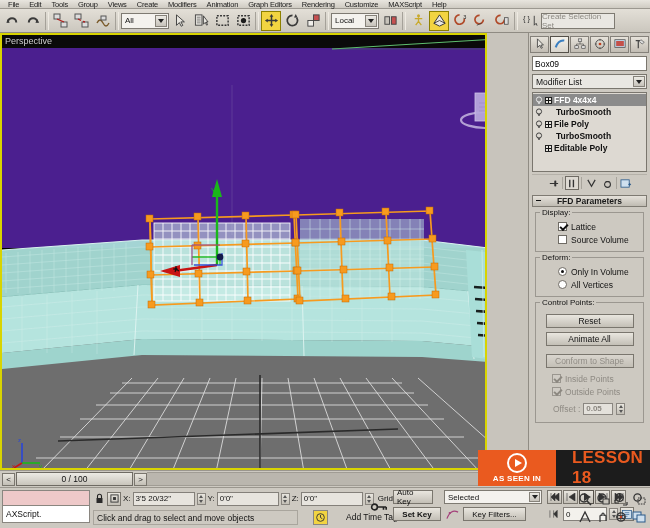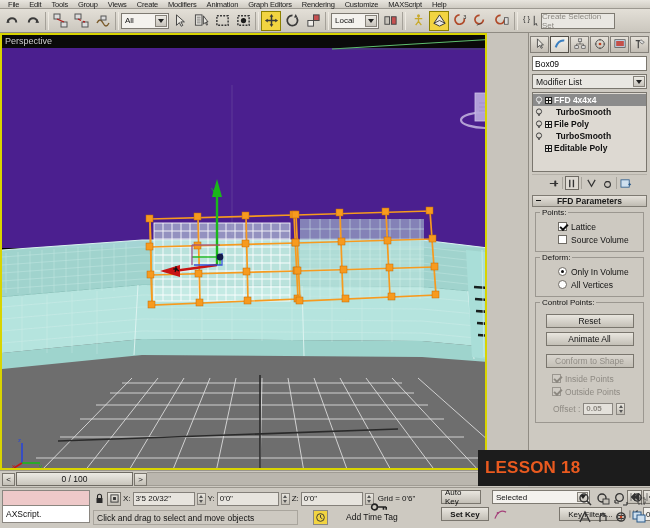--- a/index.html
+++ b/index.html
@@ -246,21 +246,21 @@
   }
   .prompt {
     width: 205px; height: 15px; background: #cdc9c1; border: 1px solid #a9a59d;
     font-size: 8.5px; line-height: 15px; padding-left: 3px; color:#111; white-space:nowrap;
   }
   .animbar {
     position: absolute; left: 368px; top: 2px; display:flex; gap:3px; align-items:flex-start;
   }
   .abtn {
     height: 14px; background: linear-gradient(#e9e6df,#c3bfb6); border:1px solid #7a766e;
-    font-size:8px; display:flex;align-items:center;justify-content:center; padding:0 3px; color:#111;margin-left:48px;
+    font-size:8px; display:flex;align-items:center;justify-content:center; padding:0 3px; color:#111;
   }
   .navgrid {
     position:absolute; right: 2px; top: 2px; width: 72px; height: 36px;
     display:grid; grid-template-columns: repeat(4, 18px); grid-template-rows: 18px 18px;
   }
   .navbtn { display:flex;align-items:center;justify-content:center; }
 
   
   .badge {
     position: absolute; left: 478px; top: 450px; width: 172px; height: 36px;
@@ -278,21 +278,21 @@
   }
   .badge-play:after {
     content:""; width:0;height:0;border-left:7px solid #fff;
     border-top:4.5px solid transparent;border-bottom:4.5px solid transparent; margin-left:2px;
   }
   .badge-seen {
     font-size: 8px; font-weight: bold; color:#fff; letter-spacing: 0.3px;
   }
   .badge-lesson {
     flex:1; color:#ea5a1f; font-size: 17px; font-weight: bold;
-    padding-left: 7px; letter-spacing: 0.2px;
+    padding-left: 16px; letter-spacing: 0.2px;
   }
 </style>
 </head>
 <body>
 
 <div id="app">
 
   <div class="menubar">
     <span class="mi">File</span>
     <span class="mi">Edit</span>
@@ -830,21 +830,21 @@
       </div>
     </div>
 
     <div class="rollup">
       <div class="rolltitle">
         <span class="minus"></span>
         <span>FFD Parameters</span>
       </div>
 
       <div class="group">
-        <span class="grouplbl">Points:</span>
+        <span class="grouplbl">Display:</span>
         <div class="row" style="padding-left:18px;">
           <span class="chk on"></span>
           <span>Lattice</span>
         </div>
         <div class="row" style="padding-left:18px;">
           <span class="chk"></span>
           <span>Source Volume</span>
         </div>
       </div>
 
@@ -1065,16 +1065,20 @@
       <div class="navbtn">
         <svg width="14" height="14" viewBox="0 0 14 14">
             <rect x="1" y="2" width="8" height="7" fill="#cfe0ef" stroke="#2a5a8a" stroke-width="1"></rect>
             <rect x="5" y="5" width="8" height="7" fill="#cfe0ef" stroke="#2a5a8a" stroke-width="1"></rect>
           </svg>
       </div>
     </div>
   </div>
 
   <div class="badge">
+    <div class="badge-left">
+      <div class="badge-play"></div>
+      <div class="badge-seen">AS SEEN IN</div>
+    </div>
     <div class="badge-lesson">LESSON 18</div>
   </div>
 
 </div>
 
 </body></html>

